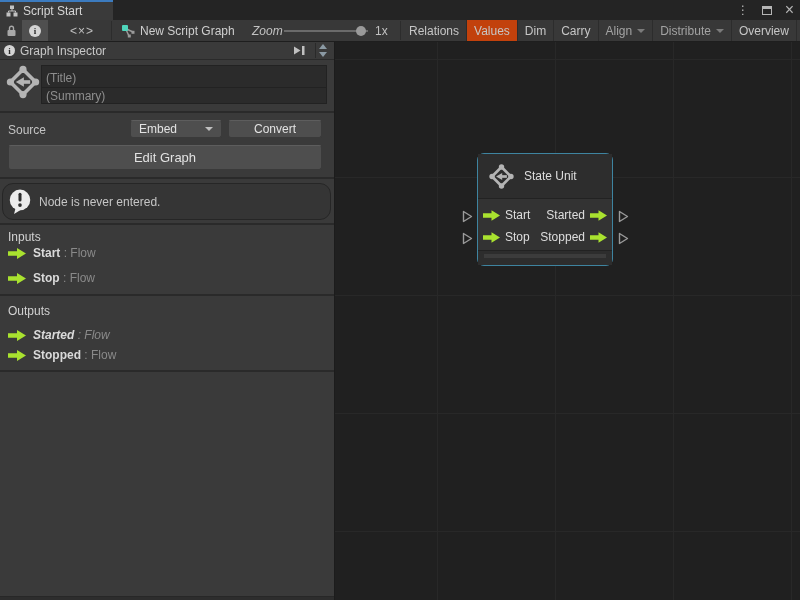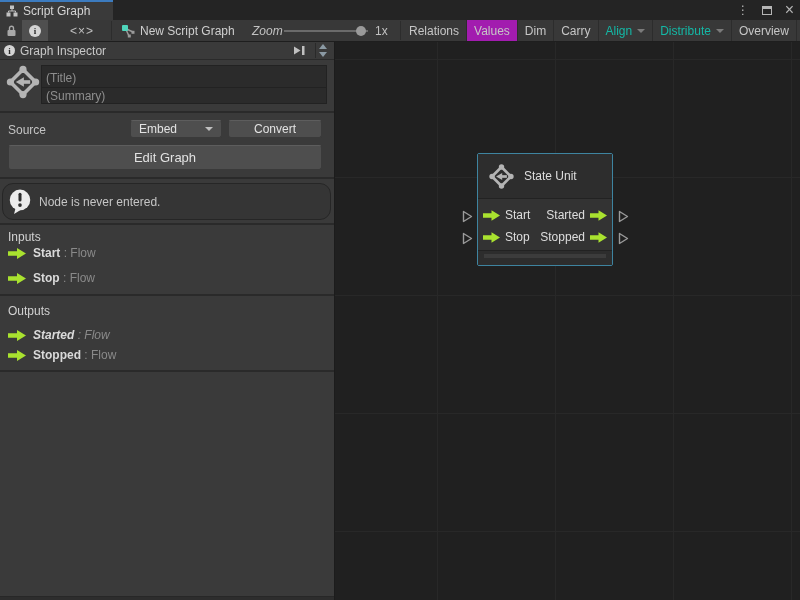--- a/index.html
+++ b/index.html
@@ -23,22 +23,22 @@
           justify-content:center; }
   .vdiv { position:absolute; top:1px; height:19px; width:1px; background:#2c2c2c; }
   #info-btn { background:#4f4f4f; }
   .icircle { width:12px; height:12px; border-radius:50%; background:#d4d4d4; color:#2a2a2a;
              font-size:9px; font-weight:bold; display:flex; align-items:center;
              justify-content:center; font-family:"Liberation Serif", serif; }
   #zoom-track { position:absolute; left:284px; top:10px; width:84px; height:2px; background:#6b6b6b; }
   #zoom-thumb { position:absolute; top:-4px; width:10px; height:10px; border-radius:50%; background:#9a9a9a; }
   .rgroup { position:absolute; left:402px; top:0; height:21px; display:flex; align-items:stretch; white-space:nowrap; }
   .rbtn { display:flex; align-items:center; padding:0 7px; border-right:1px solid #2c2c2c; }
-  .rbtn.sel { background:#a21caf; }
-  .rbtn.dis { color:#14b8a6; }
+  .rbtn.sel { background:#c2410c; }
+  .rbtn.dis { color:#a3a3a3; }
   .caret { width:0; height:0; border-left:4px solid transparent; border-right:4px solid transparent;
            border-top:4px solid #c0c0c0; margin-left:5px; }
   .caret.dim { border-top-color:#7b7b7b; }
 
   
   #inspector { position:absolute; left:0; top:42px; width:335px; height:558px; background:#3a3a3a;
                border-right:1px solid #1c1c1c; color:#c8c8c8; font-size:12px; }
   #insp-header { position:absolute; left:0; top:0; width:100%; height:18px; background:#3a3a3a;
                  border-bottom:1px solid #2a2a2a; display:flex; align-items:center; gap:5px; padding:0 4px; }
   .hdiv { position:absolute; left:0; width:100%; height:2px; background:#2a2a2a; }
@@ -63,42 +63,42 @@
   .tri-dn { width:0; height:0; border-left:4px solid transparent; border-right:4px solid transparent;
             border-top:5px solid #8b9aa4; }
 
   
   #graph { position:absolute; left:335px; top:42px; width:465px; height:558px; background:#202020;
            background-image:
              linear-gradient(#282828 1px, transparent 1px),
              linear-gradient(90deg, #282828 1px, transparent 1px);
            background-size:118px 118px; background-position:102px 17px; }
   #node { position:absolute; left:142px; top:111px; width:136px; height:113px; background:#333;
-          border:1.5px solid #3e84a0; border-radius:2px; color:#dedede; font-size:12px; }
+          border:1.5px solid #3e84a0; border-radius:7px; color:#dedede; font-size:12px; }
   #node-header { position:absolute; left:0; top:0; right:0; height:45px; background:#2d2d2d;
                  border-bottom:1px solid #222; display:flex; align-items:center; gap:9px; padding-left:10px; }
   .noderow { position:absolute; left:5px; right:5px; height:22px; display:flex; align-items:center; gap:5px; }
   .nr-spacer { flex:1; }
   #node-footer { position:absolute; left:0; right:0; bottom:0; height:15px; background:#2d2d2d;
                  border-top:1px solid #222; }
   #node-footer-bar { position:absolute; left:6px; right:6px; top:3px; height:4px; background:#3c3c3c; }
   .porttri { position:absolute; }
 </style>
 </head>
 <body>
 
 <div id="titlebar">
   <div id="tab">
     <svg width="12" height="12" viewBox="0 0 12 12">
       <rect x="4" y="0.5" width="4" height="3.5" fill="#c2c2c2"></rect>
       <rect x="0.5" y="7.5" width="4" height="4" fill="#c2c2c2"></rect>
       <rect x="7.5" y="7.5" width="4" height="4" fill="#c2c2c2"></rect>
       <path d="M6 4 V6 M2.5 7.5 V6 H9.5 V7.5" stroke="#c2c2c2" fill="none"></path>
     </svg>
-    <span>Script Graph</span>
+    <span>Script Start</span>
   </div>
   <div id="titlebar-right">
     <span style="font-size:12px;">⋮</span>
     <span class="maxbox"></span>
     <span style="font-size:16px; line-height:10px;">×</span>
   </div>
 </div>
 
 <div id="toolbar">
   <div class="tbtn" style="left:2px; width:18px;">

